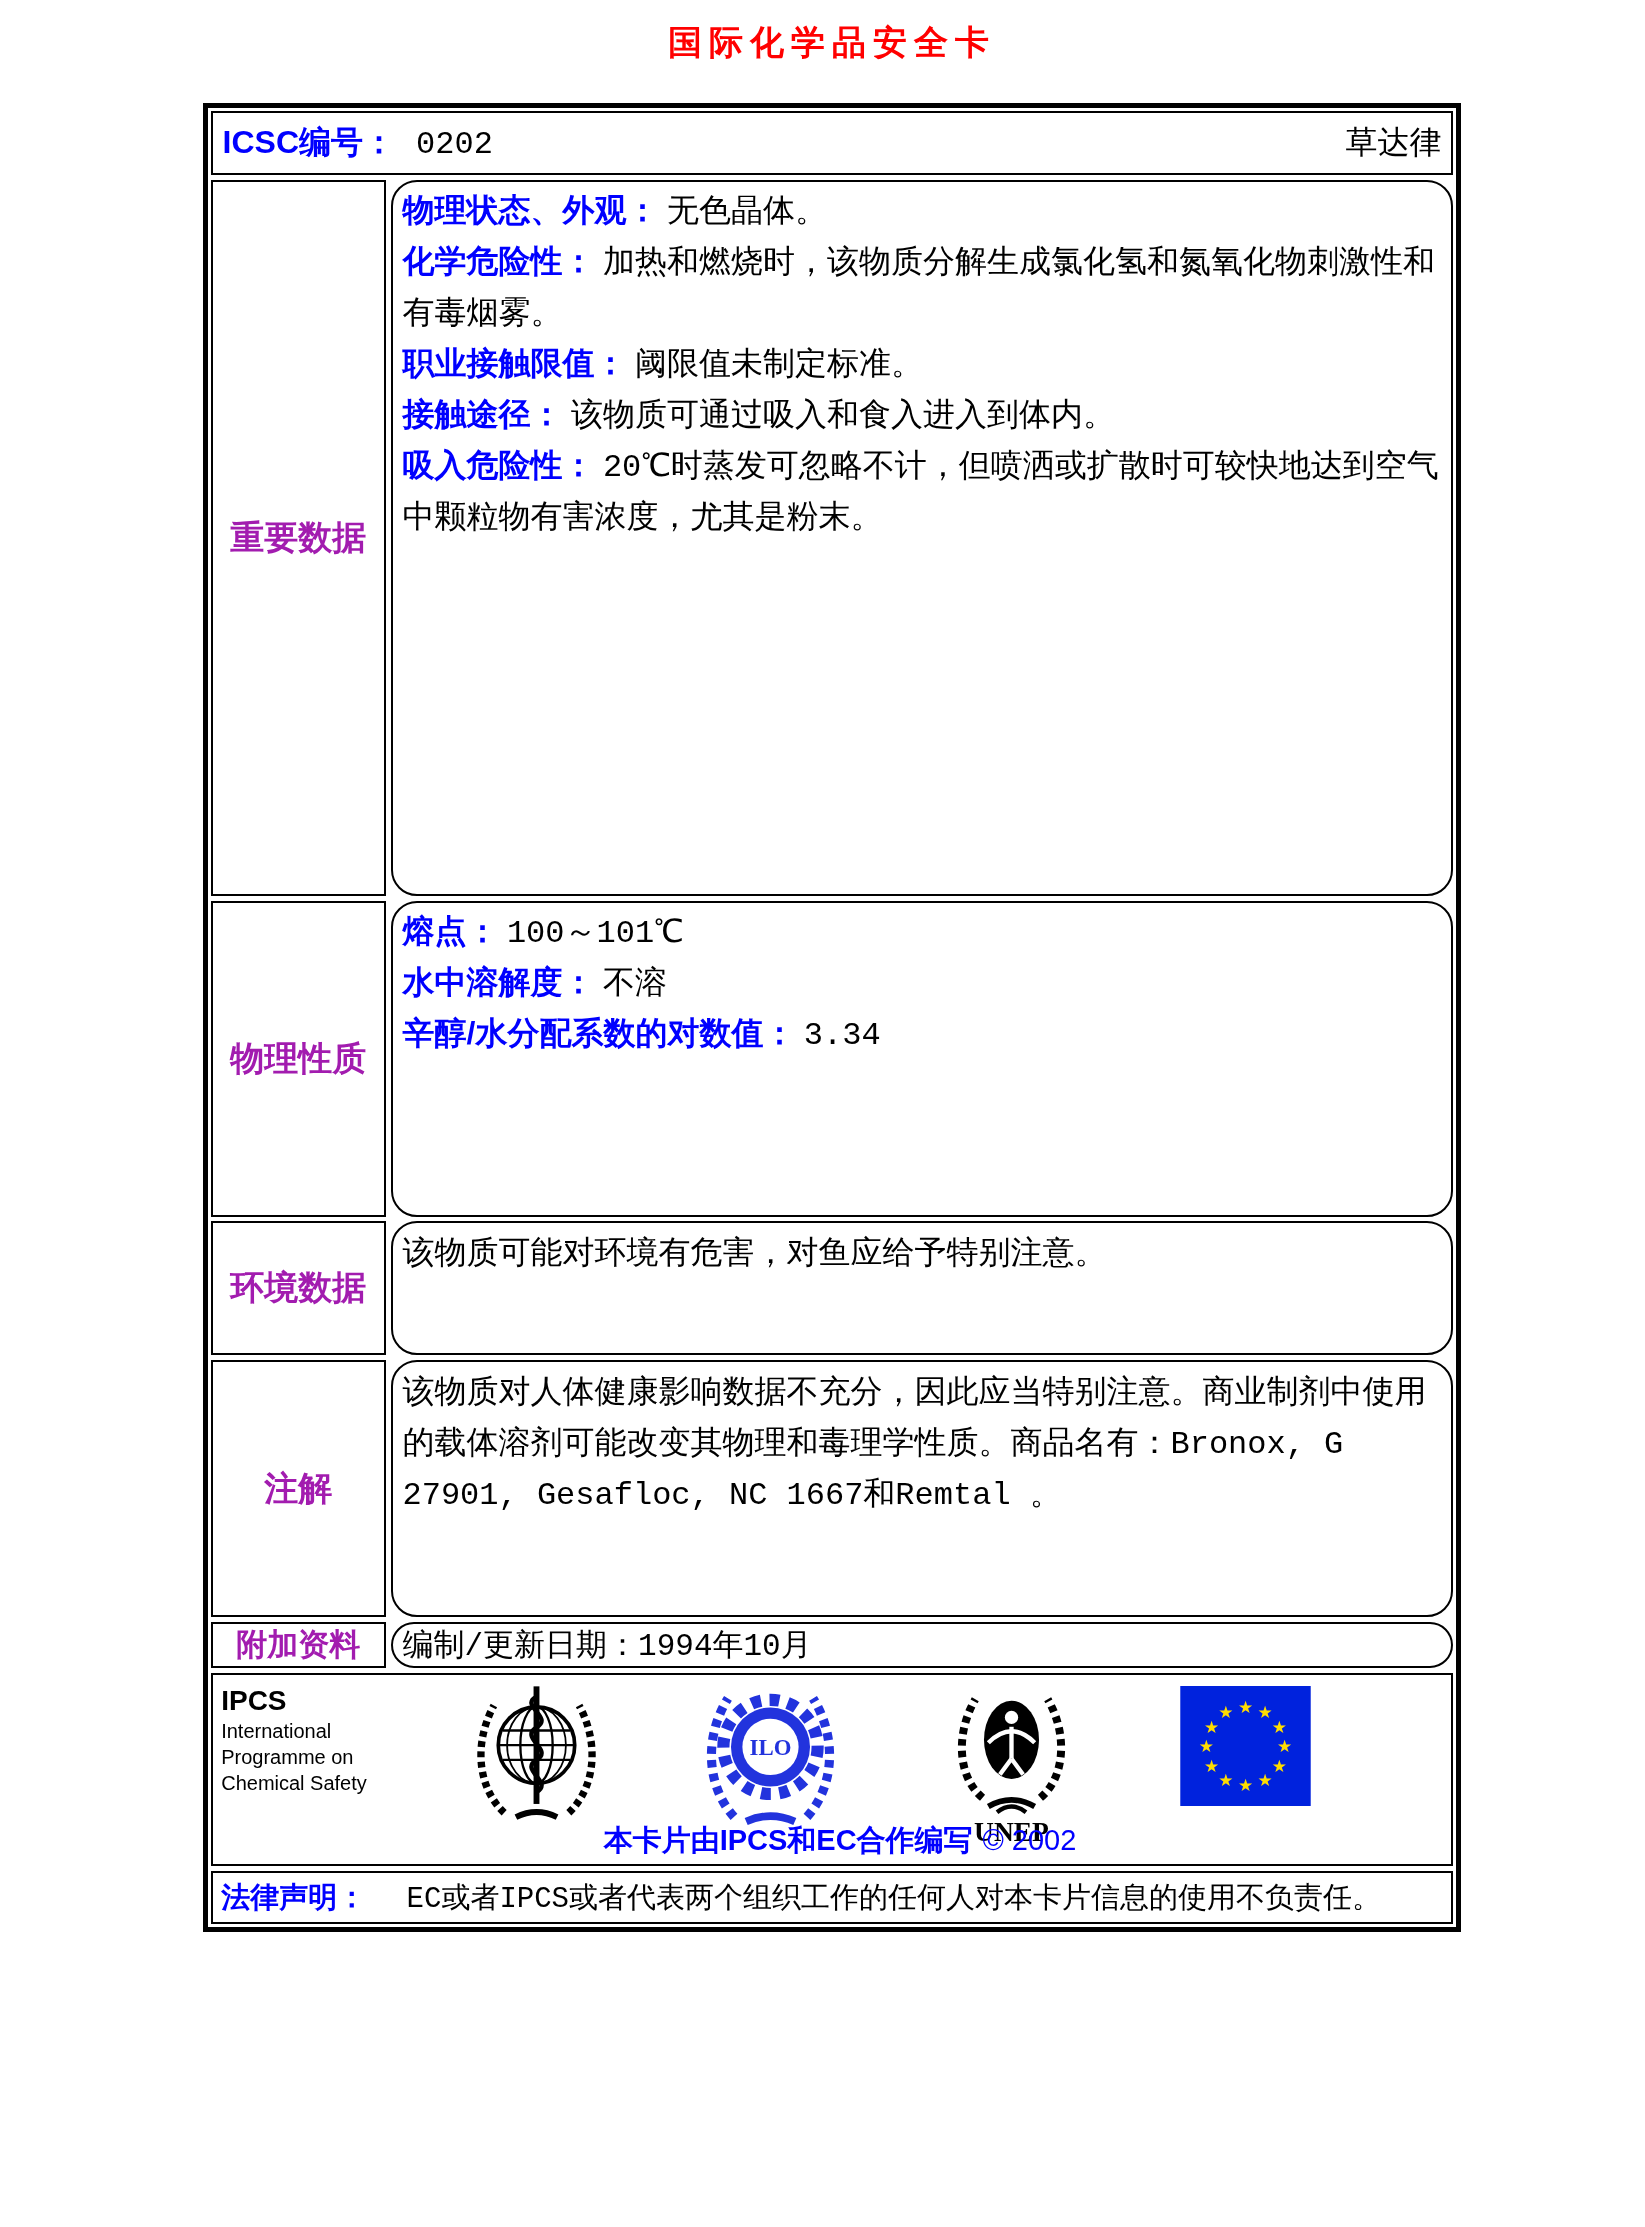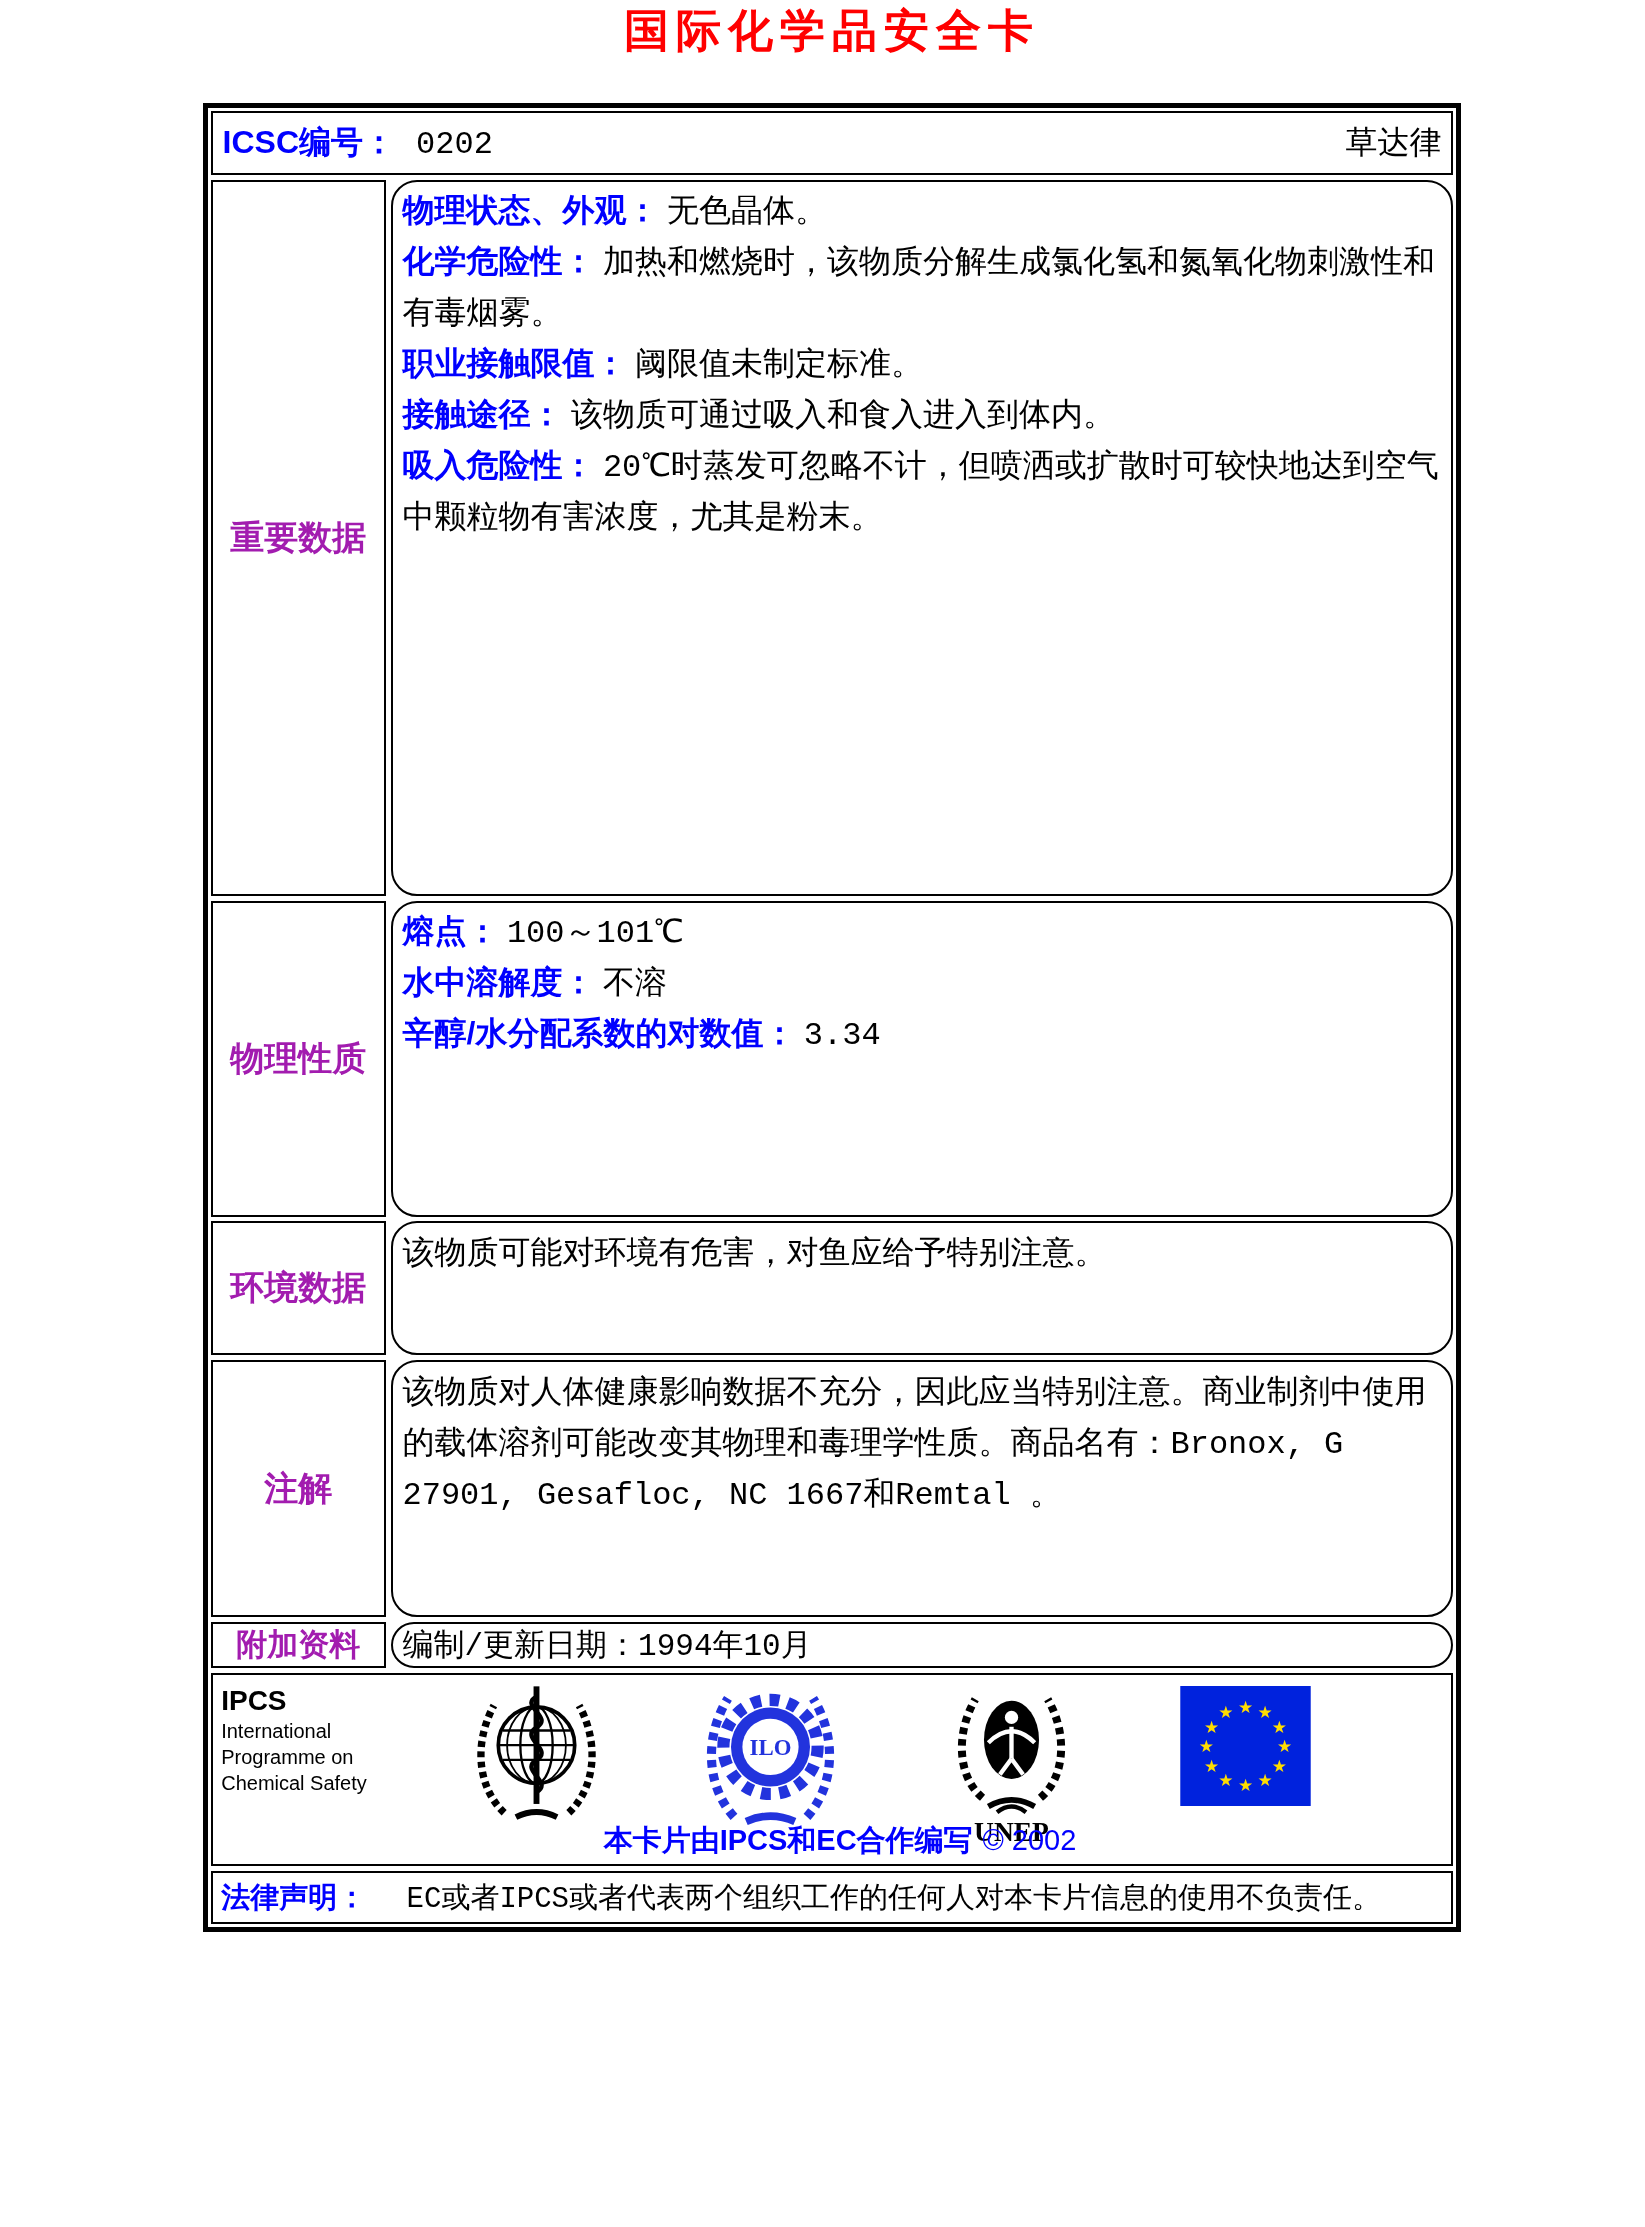--- a/index.html
+++ b/index.html
@@ -1,19 +1,19 @@
 <!DOCTYPE html>
 <html style="font-size:11.2px"><head>
 <meta charset="utf-8">
 <style>
   html,body{margin:0;padding:0;background:#fff;}
   .page{position:relative;width:1646px;height:2227px;background:#fff;overflow:hidden;
         font-family:"Liberation Serif", serif;}
-  .title{position:absolute;left:203px;top:1px;width:1258px;text-align:center;
-         font-family:"Liberation Serif", serif;font-weight:bold;font-size:45px;
+  .title{position:absolute;left:203px;top:20px;width:1258px;text-align:center;
+         font-family:"Liberation Serif", serif;font-weight:bold;font-size:34px;
          letter-spacing:7px;color:#ff0000;}
   .card{position:absolute;left:203px;top:103px;width:1258px;box-sizing:border-box;
         border:5.6px solid #000;padding:2.8px;display:flex;flex-direction:column;gap:4.9px;}
   .row{display:flex;gap:4.9px;}
   .cell{border:2.1px solid #000;box-sizing:border-box;background:#fff;}
   .full{flex:1;gap:32px;}
   .label-cell{width:175px;flex:0 0 175px;display:flex;align-items:center;justify-content:center;}
   .label-cell span{font-family:"Liberation Sans", sans-serif;font-weight:bold;
                    font-size:34px;color:#a21caf;}
   .content-cell{flex:1;padding:4.2px 9.8px;border-radius:26px;}

